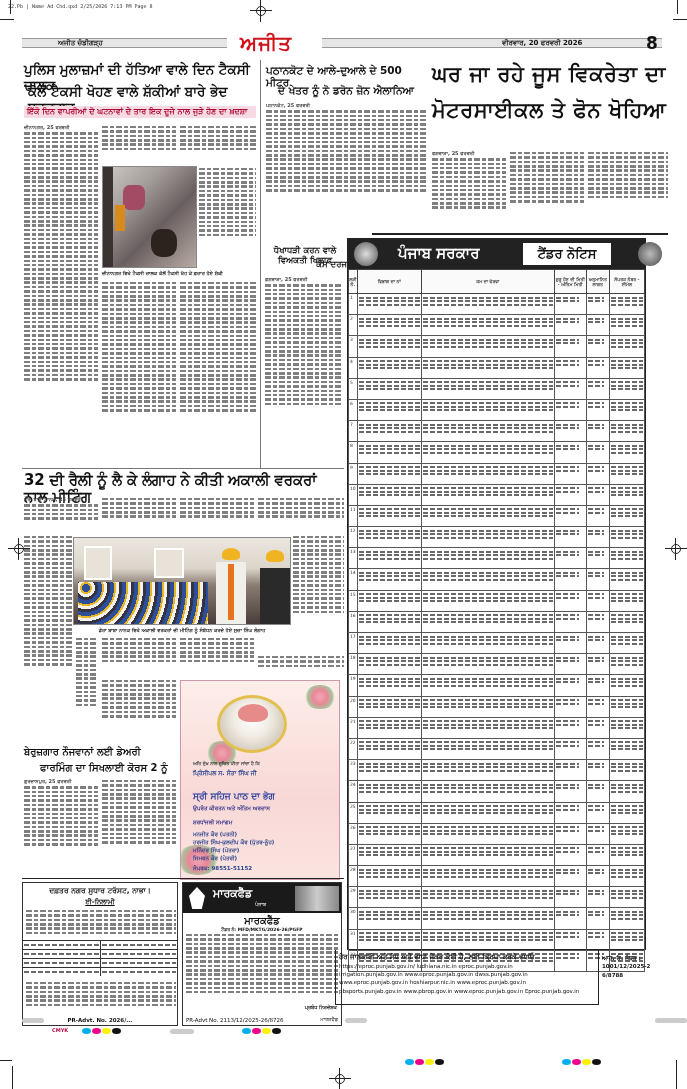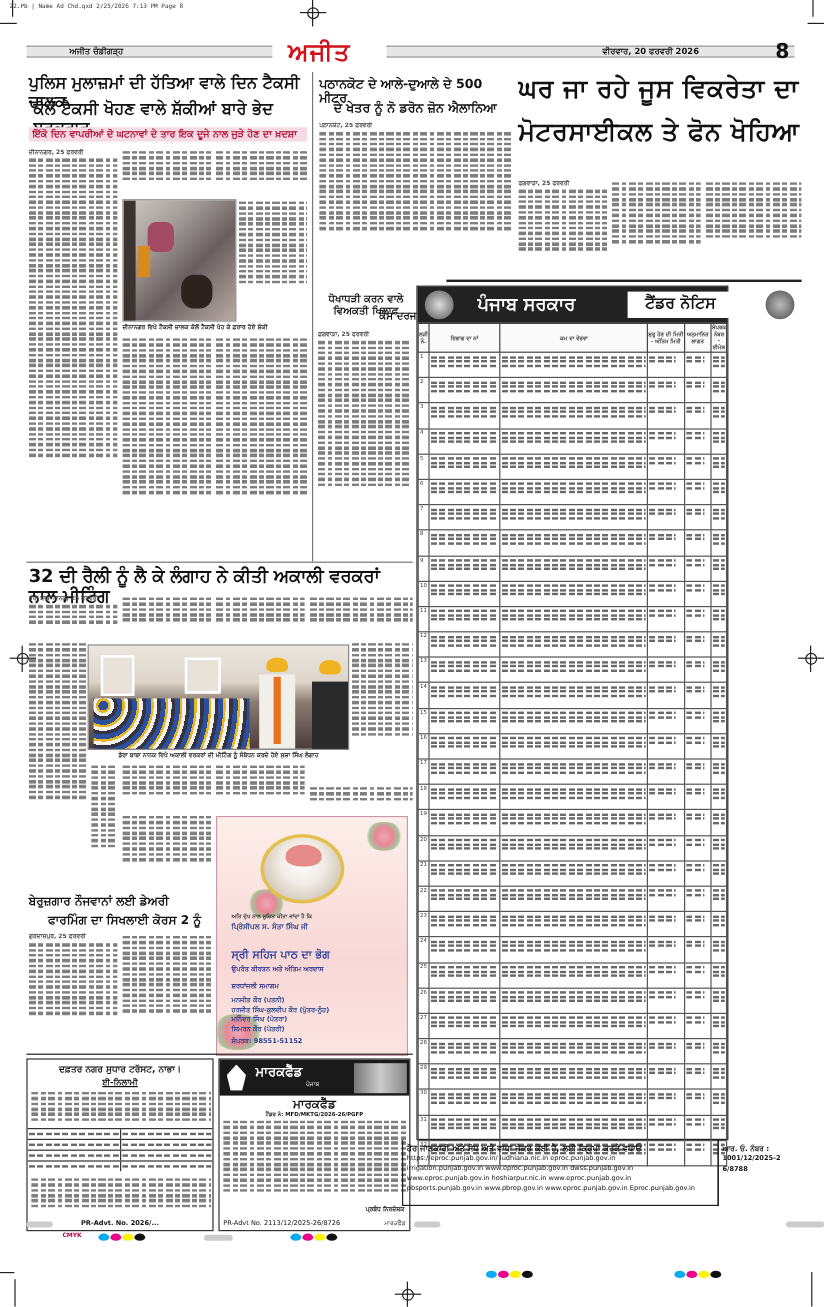--- a/index.html
+++ b/index.html
@@ -17,21 +17,21 @@
 .mast-date{position:absolute;left:556px;top:5px;font-size:7px;font-weight:bold}
 .mast-page{position:absolute;left:636px;top:-1px;font-size:17px;font-weight:bold}
 .hl{position:absolute;font-family:"DejaVu Sans",sans-serif;font-weight:bold;line-height:1.15;color:#111}
 .sub{position:absolute;background:#f7dbe4;font-size:8px;font-weight:bold;color:#b00b35;padding:1px 3px}
 .col{position:absolute;font-size:5px;line-height:6.3px;color:#444;text-align:justify;overflow:hidden}
 .col i{display:block;height:2.5px;background:repeating-linear-gradient(90deg,#555 0 6px,transparent 6px 8px,#555 8px 12px,transparent 12px 14px);margin:1.9px 0;opacity:.75}
 .photo{position:absolute;overflow:hidden;border:1px solid #888}
 .caption{position:absolute;font-size:5px;font-weight:bold;color:#222}
 .vrule{position:absolute;width:1px;background:#777}
 .hrule{position:absolute;height:1px;background:#777}
-.tender{position:absolute;left:347px;top:238px;width:260px;height:712px;border:1.5px solid #222}
+.tender{position:absolute;left:347px;top:238px;width:299px;height:712px;border:1.5px solid #222}
 .tender-head{height:30px;background:#222;position:relative}
 .tender-title{position:absolute;left:50px;top:5px;font-size:15px;color:#fff;font-weight:bold}
 .tender-box{position:absolute;left:175px;top:4px;width:88px;height:22px;background:#fff;font-size:13px;font-weight:bold;text-align:center;line-height:22px}
 .emblem{position:absolute;width:24px;height:24px;top:3px;border-radius:50%}
 table.tt{width:100%;border-collapse:collapse;font-size:4.5px;color:#333}
 table.tt th{border:1px solid #444;height:24px;font-weight:bold;background:#fafafa}
 table.tt td{border:1px solid #555;vertical-align:top;padding:1px;height:21.2px}
 .cell-lines i{display:block;height:2px;background:repeating-linear-gradient(90deg,#444 0 5px,transparent 5px 7px);margin:1.5px 0;opacity:.8}
 .tender-foot{position:absolute;left:335px;top:950px;width:264px;height:55px;border:1.5px solid #222;border-top:none}
 .tf-left{position:absolute;left:3px;top:3px;width:255px;font-size:5.5px;line-height:8.2px}

